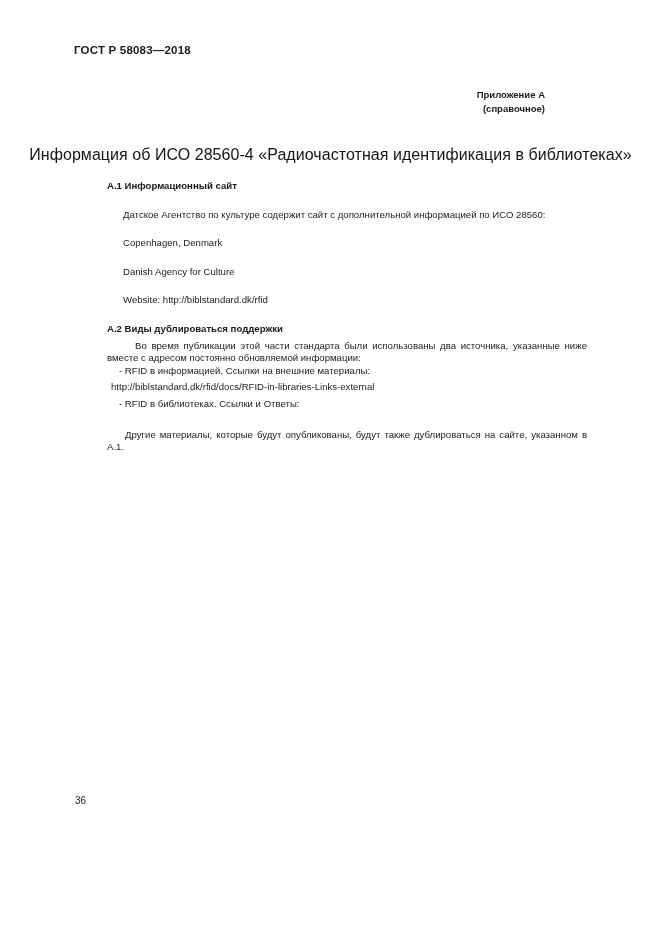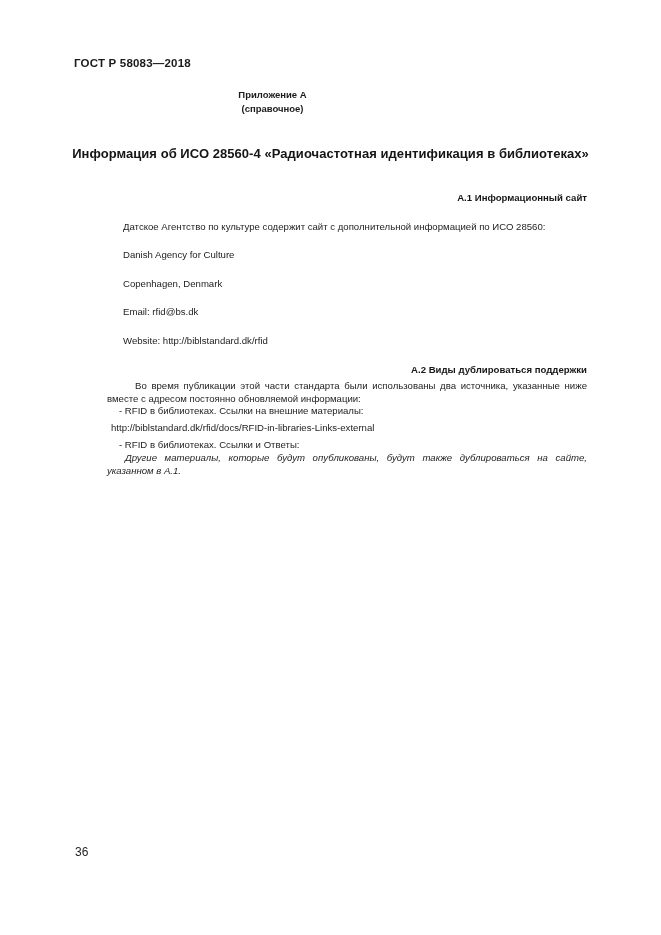--- a/index.html
+++ b/index.html
@@ -18,107 +18,105 @@
     width: 661px;
     height: 935px;
     background: #ffffff;
     overflow: hidden;
     box-sizing: border-box;
   }
 
   
   .running-header {
     position: absolute;
-    top: 57px;
+    top: 44px;
     left: 74px;
     font-size: 11.5px;
     font-weight: bold;
     letter-spacing: 0.2px;
     color: #1b1b1b;
     white-space: nowrap;
   }
 
   
   .annex-caption {
     position: absolute;
     top: 88px;
     left: 0;
     width: 545px;
-    text-align: center;
+    text-align: right;
     font-size: 9.5px;
     font-weight: bold;
     color: #1b1b1b;
     line-height: 14px;
   }
   .annex-caption .line { display: block; }
 
   
   .annex-title {
     position: absolute;
     top: 146px;
     left: 0;
     width: 661px;
     text-align: center;
-    font-size: 13px;
-    font-weight: bold;
+    font-size: 16px;
+    font-weight: normal;
     color: #151515;
     letter-spacing: 0.05px;
   }
 
   
   .content {
     position: absolute;
     top: 180px;
     left: 107px;
     width: 480px;
     font-size: 9.6px;
     line-height: 12.6px;
     color: #232323;
   }
   .sec-head {
     font-weight: bold;
     font-size: 9.6px;
     color: #171717;
-    margin: 12px 0 4px 0;
-    text-align: right;
+    margin: 0 0 4px 0;
   }
   .sec-head.second {
     margin-top: 10px;
   }
   .plain-line {
     margin: 16px;
     white-space: nowrap;
   }
   .para-just {
     margin: 4px 0 0 0;
     text-align: justify;
     text-justify: inter-word;
     text-indent: 28px;
   }
   .para-just.last {
-    margin-top: 1px;
+    margin-top: 18px;
     text-indent: 18px;
-    font-style: italic;
   }
   .list-line {
     margin: 0;
     padding-left: 12px;
     white-space: nowrap;
   }
   .url-line {
     margin: 4px;
     white-space: nowrap;
   }
 
   
   .folio {
     position: absolute;
     left: 75px;
-    top: 845px;
-    font-size: 12px;
+    top: 795px;
+    font-size: 10px;
     color: #1f1f1f;
   }
 </style>
 </head>
 <body>
 
 <div class="page">
 
   <div class="running-header">ГОСТ Р 58083—2018</div>
 
@@ -127,30 +125,29 @@
     <span class="line">(справочное)</span>
   </div>
 
   <div class="annex-title">Информация об ИСО 28560-4 «Радиочастотная идентификация в библиотеках»</div>
 
   <div class="content">
 
     <p class="sec-head">А.1 Информационный сайт</p>
 
     <p class="plain-line">Датское Агентство по культуре содержит сайт с дополнительной информацией по ИСО 28560:</p>
+    <p class="plain-line">Copenhagen, Denmark</p>
     <p class="plain-line">Danish Agency for Culture</p>
-    <p class="plain-line">Copenhagen, Denmark</p>
-    <p class="plain-line">Email: rfid@bs.dk</p>
     <p class="plain-line">Website: http://biblstandard.dk/rfid</p>
 
     <p class="sec-head second">А.2 Виды дублироваться поддержки</p>
 
     <p class="para-just">Во время публикации этой части стандарта были использованы два источника, указанные ниже вместе с адресом постоянно обновляемой информации:</p>
 
-    <p class="list-line">- RFID в библиотеках. Ссылки на внешние материалы:</p>
+    <p class="list-line">- RFID в информацией. Ссылки на внешние материалы:</p>
     <p class="url-line">http://biblstandard.dk/rfid/docs/RFID-in-libraries-Links-external</p>
 
     <p class="list-line">- RFID в библиотеках. Ссылки и Ответы:</p>
 
     <p class="para-just last">Другие материалы, которые будут опубликованы, будут также дублироваться на сайте, указанном в А.1.</p>
 
   </div>
 
   <div class="folio">36</div>
 

